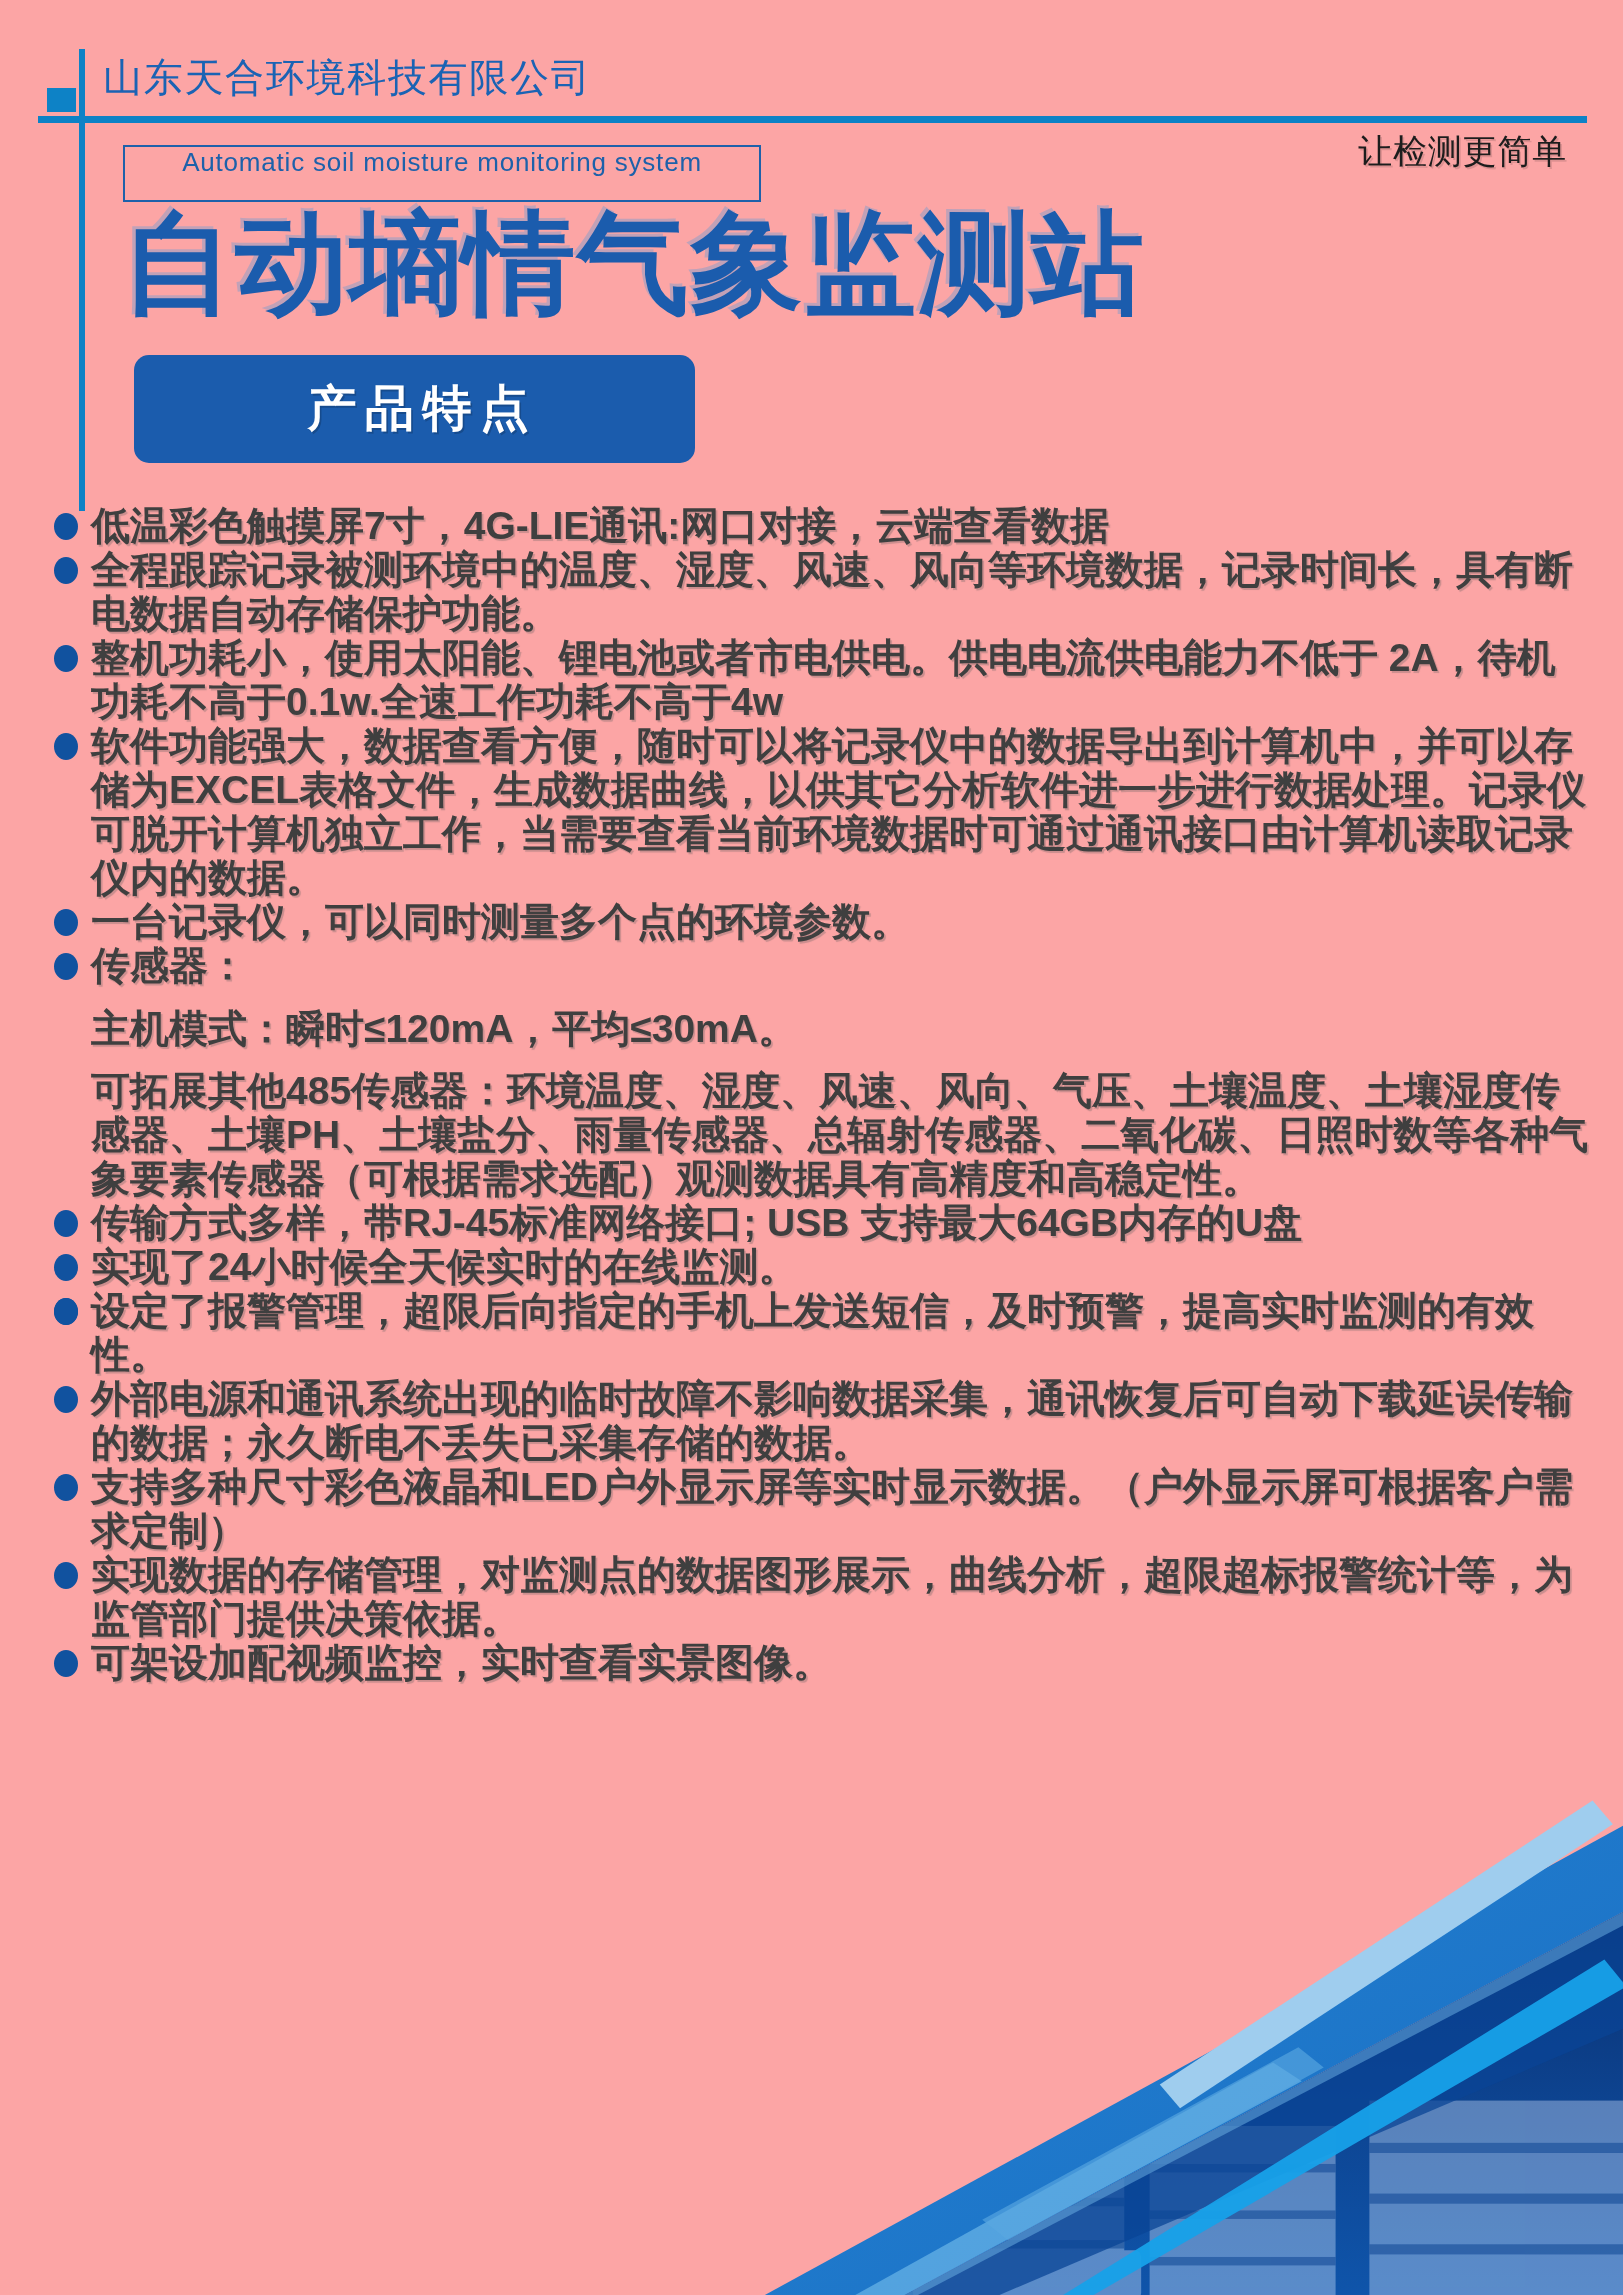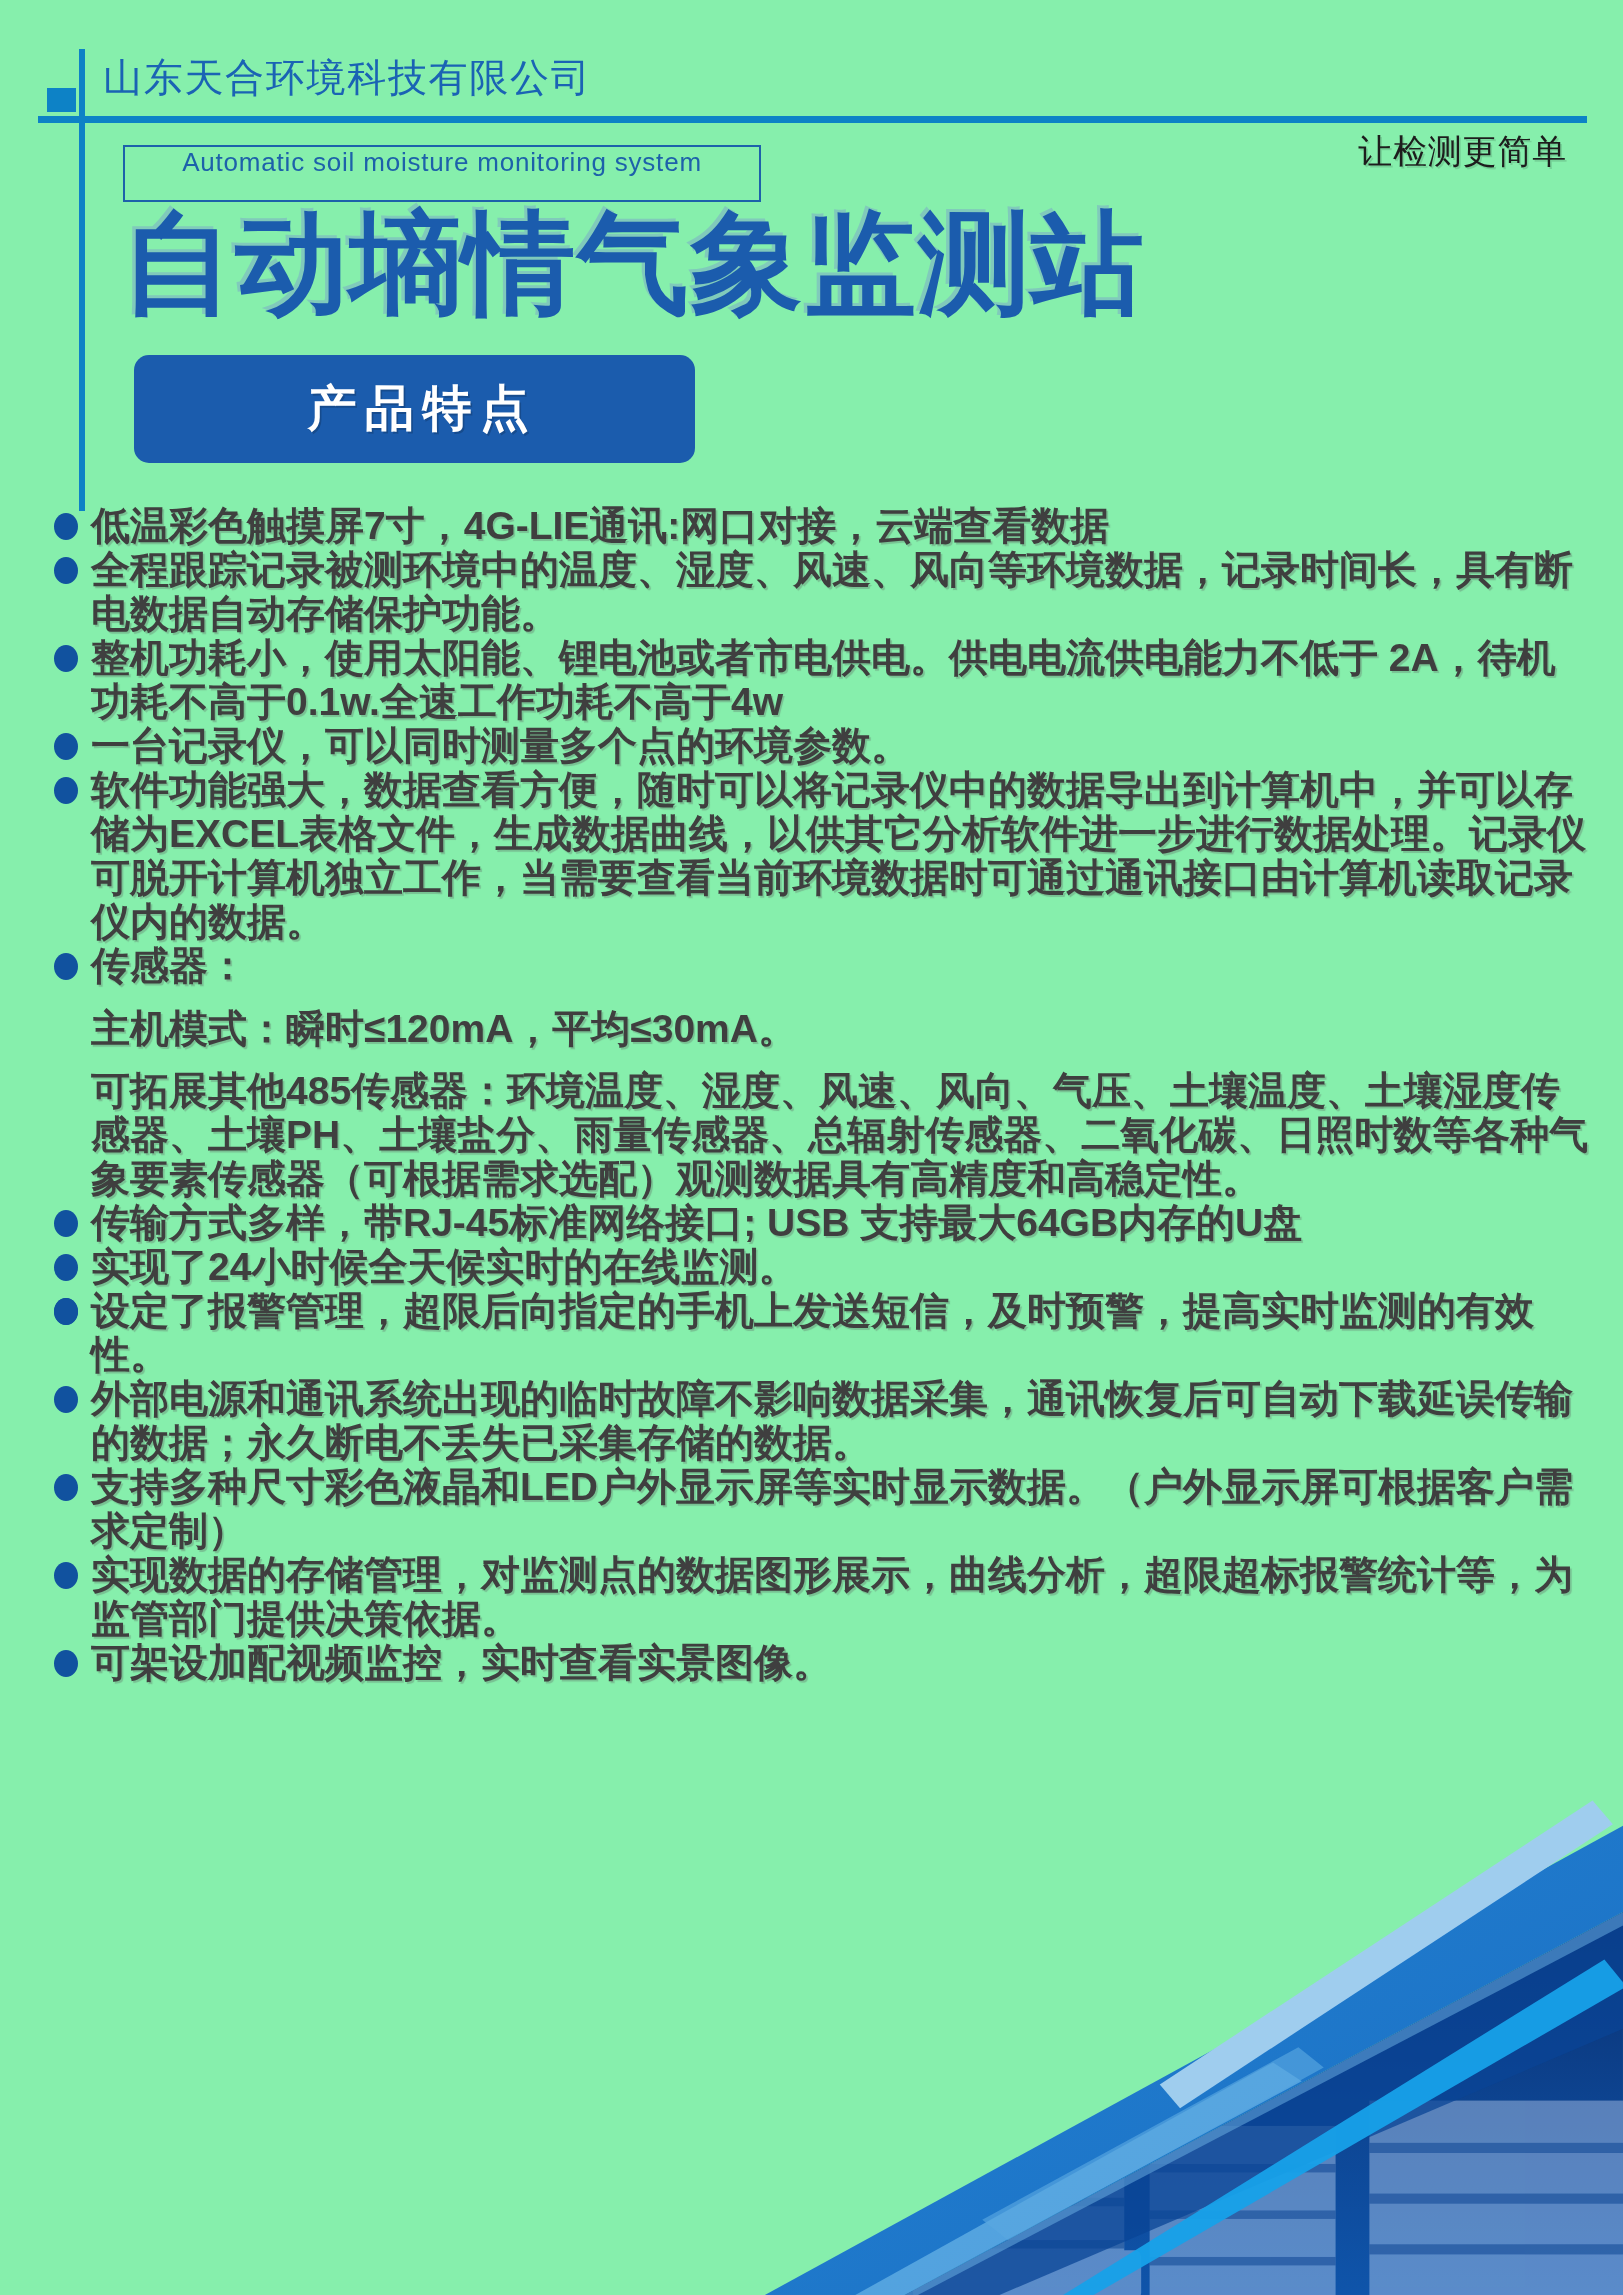--- a/index.html
+++ b/index.html
@@ -1,17 +1,17 @@
 <!DOCTYPE html>
 <html style="font-size:13.5px"><head>
 <meta charset="utf-8">
 <style>
   html,body{margin:0;padding:0;background:#ffffff;}
   .page{
-    position:relative;width:1623px;height:2295px;overflow:hidden;background:#86efac;
+    position:relative;width:1623px;height:2295px;overflow:hidden;background:#fca5a5;
     font-family:"Liberation Sans","DejaVu Sans",sans-serif;
   }
   
   .accent-square{position:absolute;left:47px;top:88px;width:29px;height:24px;background:#0d82c6;}
   .v-line{position:absolute;left:79px;top:49px;width:6px;height:462px;background:#0d82c6;}
   .h-line{position:absolute;left:38px;top:116px;width:1549px;height:6.8px;background:#0d82c6;}
   .company{
     position:absolute;left:103px;top:51px;margin:0;
     font-size:39px;font-weight:500;color:#1a63b4;letter-spacing:1.7px;white-space:nowrap;
   }
@@ -85,26 +85,26 @@
       <span class="ftext">全程跟踪记录被测环境中的温度、湿度、风速、风向等环境数据，记录时间长，具有断电数据自动存储保护功能。</span>
     </li>
 
     <li class="feature">
       <span class="dot"></span>
       <span class="ftext">整机功耗小，使用太阳能、锂电池或者市电供电。供电电流供电能力不低于 2A，待机功耗不高于0.1w.全速工作功耗不高于4w</span>
     </li>
 
     <li class="feature">
       <span class="dot"></span>
+      <span class="ftext">软件功能强大，数据查看方便，随时可以将记录仪中的数据导出到计算机中，并可以存储为EXCEL表格文件，生成数据曲线，以供其它分析软件进一步进行数据处理。记录仪可脱开计算机独立工作，当需要查看当前环境数据时可通过通讯接口由计算机读取记录仪内的数据。</span>
+    </li>
+
+    <li class="feature">
+      <span class="dot"></span>
       <span class="ftext">一台记录仪，可以同时测量多个点的环境参数。</span>
-    </li>
-
-    <li class="feature">
-      <span class="dot"></span>
-      <span class="ftext">软件功能强大，数据查看方便，随时可以将记录仪中的数据导出到计算机中，并可以存储为EXCEL表格文件，生成数据曲线，以供其它分析软件进一步进行数据处理。记录仪可脱开计算机独立工作，当需要查看当前环境数据时可通过通讯接口由计算机读取记录仪内的数据。</span>
     </li>
 
     <li class="feature">
       <span class="dot"></span>
       <span class="ftext">传感器：</span>
     </li>
 
     <li class="feature sub gap">
       
       <span class="ftext">主机模式：瞬时≤120mA，平均≤30mA。</span>

